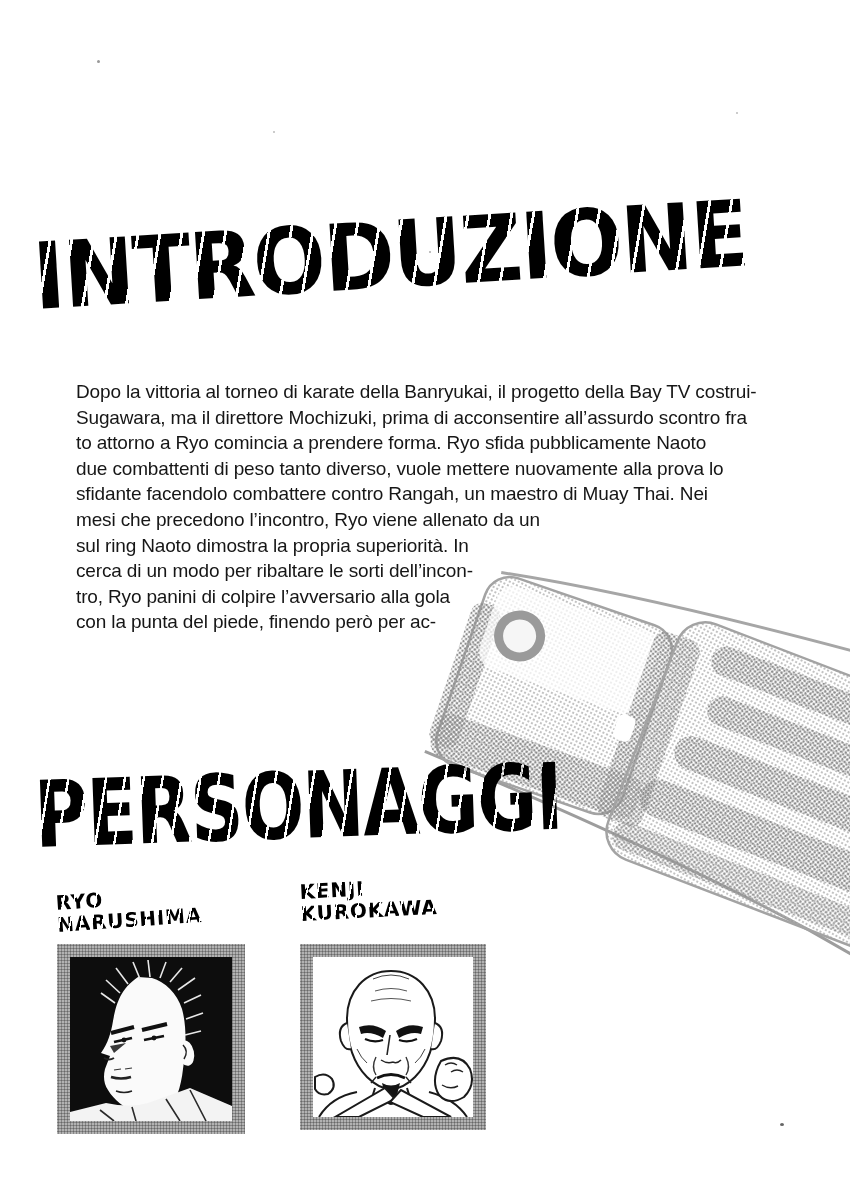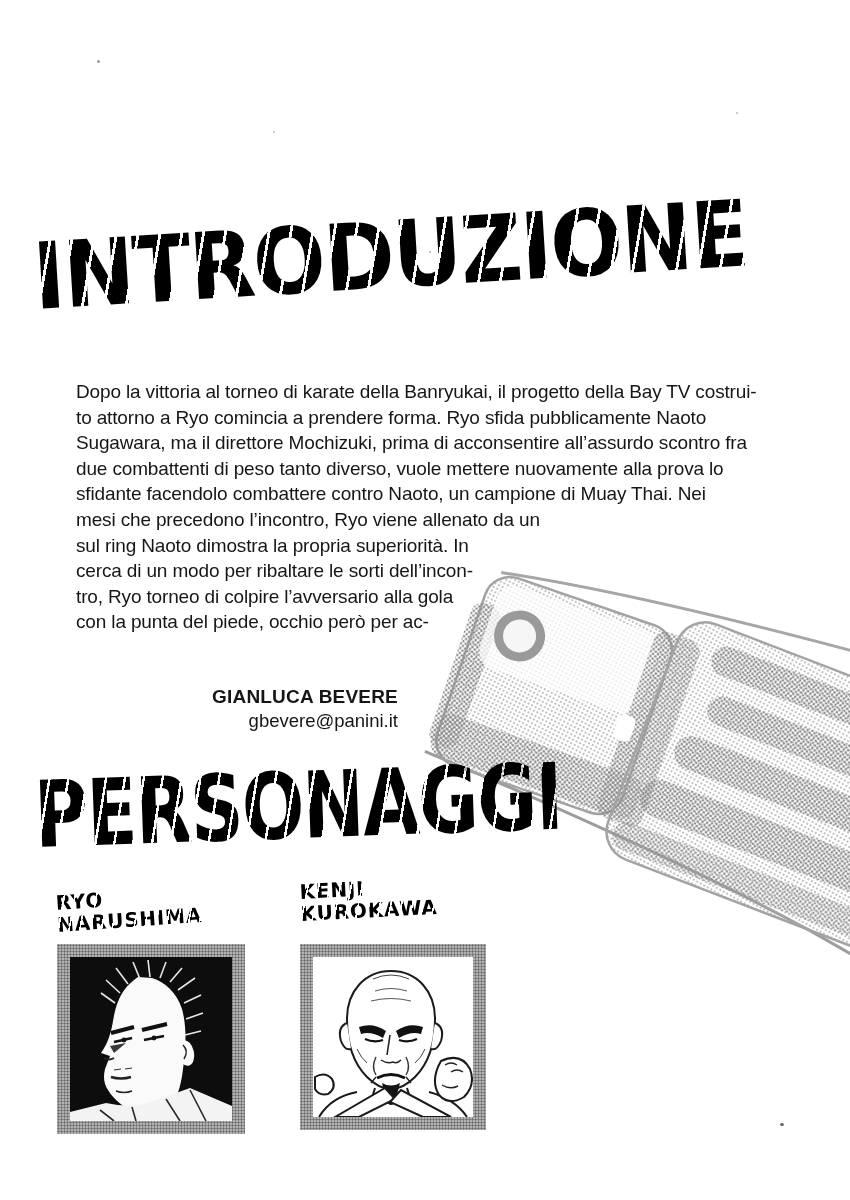--- a/index.html
+++ b/index.html
@@ -55,35 +55,31 @@
 </style>
 </head>
 <body>
 
 <div class="page">
 
   <div class="stencil h-intro">INTRODUZIONE</div>
 
   <div class="intro-text">
     <div class="ln">Dopo la vittoria al torneo di karate della Banryukai, il progetto della Bay TV costrui-</div>
+    <div class="ln">Sugawara, ma il direttore Mochizuki, prima di acconsentire all’assurdo scontro fra</div>
     <div class="ln">to attorno a Ryo comincia a prendere forma. Ryo sfida pubblicamente Naoto</div>
-    <div class="ln">Sugawara, ma il direttore Mochizuki, prima di acconsentire all’assurdo scontro fra</div>
     <div class="ln">due combattenti di peso tanto diverso, vuole mettere nuovamente alla prova lo</div>
-    <div class="ln">sfidante facendolo combattere contro Naoto, un campione di Muay Thai. Nei</div>
+    <div class="ln">sfidante facendolo combattere contro Rangah, un maestro di Muay Thai. Nei</div>
     <div class="ln">mesi che precedono l’incontro, Ryo viene allenato da un</div>
     <div class="ln">sul ring Naoto dimostra la propria superiorità. In</div>
     <div class="ln">cerca di un modo per ribaltare le sorti dell’incon-</div>
-    <div class="ln">tro, Ryo torneo di colpire l’avversario alla gola</div>
-    <div class="ln">con la punta del piede, occhio però per ac-</div>
-  </div>
-
-  <div class="credit">
-    <div class="nm">GIANLUCA BEVERE</div>
-    <div class="em">gbevere@panini.it</div>
-  </div>
+    <div class="ln">tro, Ryo panini di colpire l’avversario alla gola</div>
+    <div class="ln">con la punta del piede, finendo però per ac-</div>
+  </div>
+
 
   <svg class="shoe" viewBox="0 0 460 430" aria-label="Halftone illustration of the bottom of a sneaker sole, tilted diagonally">
     <defs>
       <pattern id="htL" width="4" height="4" patternUnits="userSpaceOnUse" patternTransform="rotate(8)">
         <circle cx="2" cy="2" r="1.02" fill="#aeaeae"></circle>
       </pattern>
       <pattern id="htD" width="3.4" height="3.4" patternUnits="userSpaceOnUse" patternTransform="rotate(32)">
         <circle cx="1.7" cy="1.7" r="1.28" fill="#8f8f8f"></circle>
       </pattern>
     </defs>

